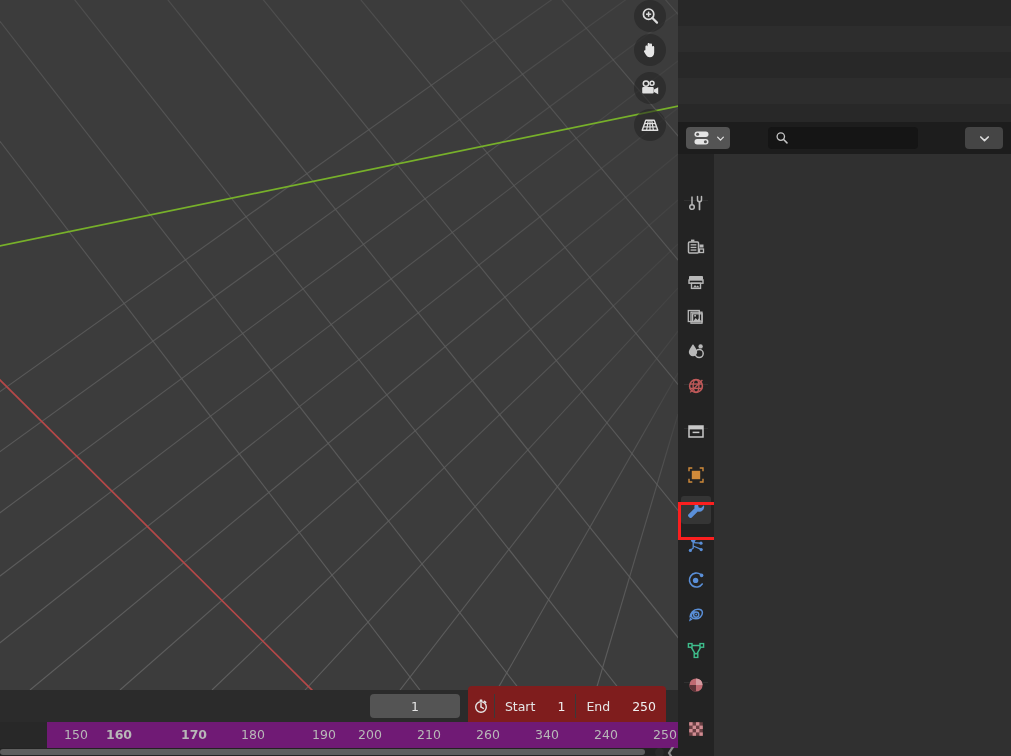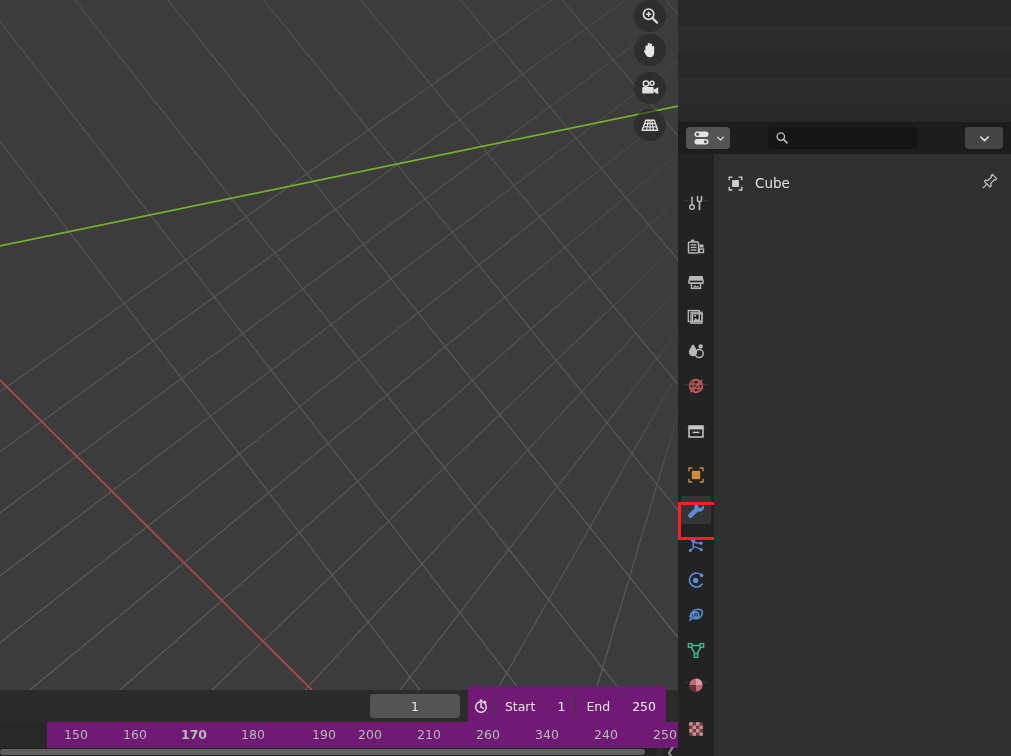--- a/index.html
+++ b/index.html
@@ -38,21 +38,21 @@
     padding-right: 12px;
   }
   .tl-frame-field {
     width: 90px; height: 24px; border-radius: 4px;
     background: #545454; color: #e6e6e6;
     font-size: 12.5px; display: flex; align-items: center;
     justify-content: center; margin-right: 8px;
   }
   .tl-pill {
     display: flex; align-items: center; height: 40px;
-    background: #701a75; border-radius: 4px; overflow: hidden;
+    background: #7f1d1d; border-radius: 4px; overflow: hidden;
   }
   .tl-icon-cell {
     width: 27px; height: 24px; display: flex;
     align-items: center; justify-content: center;
     border-right: 1px solid #3a3a3a;
   }
   .tl-seg {
     height: 24px; display: flex; align-items: center;
     padding: 0 10px; color: #e6e6e6; font-size: 12.5px;
     border-right: 1px solid #3a3a3a; gap: 22px;
@@ -280,21 +280,21 @@
         </div>
         <div class="tl-seg">
           <span class="lbl">End</span>
           <span class="val">250</span>
         </div>
       </div>
     </div>
 
     <div id="timeline-ruler">
         <div class="tick-label" style="left: 29px;">150</div>
-        <div class="tick-label" style="left: 88px;">160</div>
+        <div class="tick-label" style="left: 72px; font-weight: bold;">160</div>
         <div class="tick-label" style="left: 147px; font-weight: bold;">170</div>
         <div class="tick-label" style="left: 206px;">180</div>
         <div class="tick-label" style="left: 277px;">190</div>
         <div class="tick-label" style="left: 323px;">200</div>
         <div class="tick-label" style="left: 382px;">210</div>
         <div class="tick-label" style="left: 441px;">260</div>
         <div class="tick-label" style="left: 500px;">340</div>
         <div class="tick-label" style="left: 559px;">240</div>
         <div class="tick-label" style="left: 618px;">250</div>
       </div>
@@ -495,34 +495,18 @@
               <rect x="13.4" y="13.4" width="3.4" height="3.4"></rect>
             </g>
           </svg>
         </div>
 
         <div id="highlight-box"></div>
       </div>
 
       <div id="props-body">
 
-        <div id="breadcrumb">
-          <svg width="19" height="19" viewBox="0 0 20 20">
-            <rect x="6.4" y="6.4" width="7.2" height="7.2" fill="#d0d0d0"></rect>
-            <path d="M3.4 6.6V3.2h3.4" fill="none" stroke="#d0d0d0" stroke-width="1.4"></path>
-            <path d="M13.2 3.2h3.4v3.4" fill="none" stroke="#d0d0d0" stroke-width="1.4"></path>
-            <path d="M16.6 13.4v3.4h-3.4" fill="none" stroke="#d0d0d0" stroke-width="1.4"></path>
-            <path d="M6.8 16.8H3.4v-3.4" fill="none" stroke="#d0d0d0" stroke-width="1.4"></path>
-          </svg>
-          <span class="crumb-label">Cube</span>
-          <span id="pin-btn">
-            <svg width="18" height="18" viewBox="0 0 20 20">
-              <path d="M12.6 2.6l4.8 4.8-1.6 1.6-1 -0.4-4 4 0.5 2.6-1.4 1.4-6.2-6.2 1.4-1.4 2.6 0.5 4-4-0.4-1z" fill="none" stroke="#c2c2c2" stroke-width="1.4" stroke-linejoin="round"></path>
-              <line x1="6.5" y1="13.5" x2="2.6" y2="17.4" stroke="#c2c2c2" stroke-width="1.4" stroke-linecap="round"></line>
-            </svg>
-          </span>
-        </div>
 
 
       </div>
     </div>
   </div>
 </div>
 
 </body></html>

